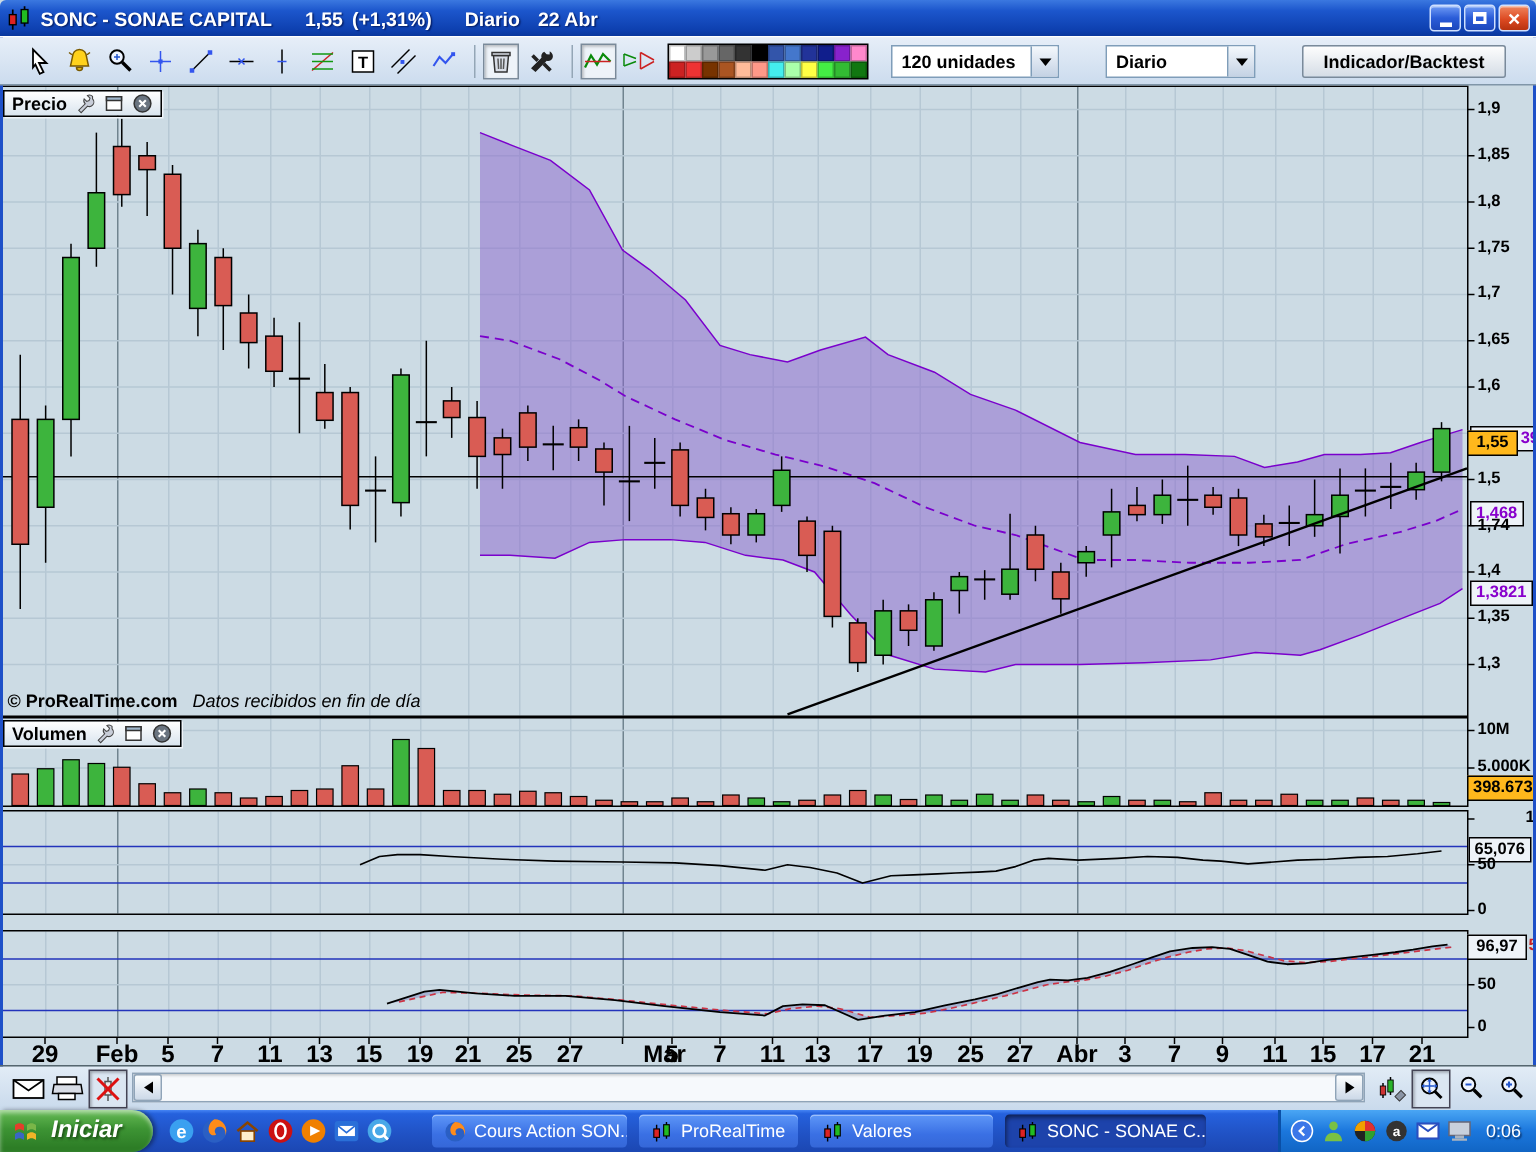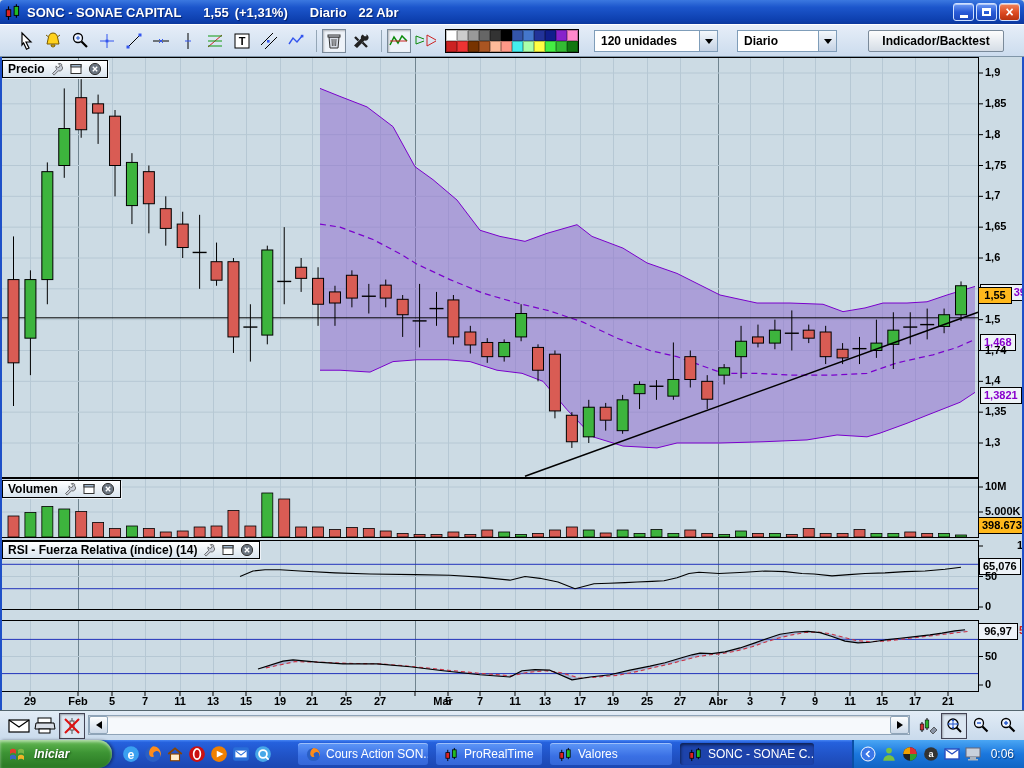--- a/index.html
+++ b/index.html
@@ -36,21 +36,21 @@
   .pushbtn{position:absolute;top:5px;height:22px;border:1px solid #7a8a9a;border-radius:2px;font-weight:bold;font-size:12px;
     background:linear-gradient(180deg,#fdfdfd,#d5dde6);padding:3px 10px 0 10px;text-align:center;}
 
   
   #chart-svg{position:absolute;left:0;top:0;z-index:1;pointer-events:none;}
   .phdr{position:absolute;z-index:3;display:inline-flex;align-items:center;gap:5px;height:18px;padding:0 5px;
     border:1px solid #000;background:linear-gradient(180deg,#ffffff,#d9e4ee);box-shadow:1px 1px 0 #eef3f8;}
   .phdr-t{font-weight:bold;font-size:12px;color:#000;}
   .hic{width:14px;height:14px;display:inline-flex;}
   .ytick{position:absolute;z-index:2;font-weight:bold;font-size:11px;color:#000;white-space:nowrap;}
-  .xtick{position:absolute;z-index:2;top:695px;font-weight:bold;font-size:11px;color:#000;transform:translateX(-50%);white-space:nowrap;}
+  .xtick{position:absolute;z-index:2;top:695px;font-weight:bold;font-size:16px;color:#000;transform:translateX(-50%);white-space:nowrap;}
   .valbox{position:absolute;z-index:2;border:1px solid #000;font-weight:bold;font-size:11px;line-height:13px;padding:1px 3px;background:#eef3f8;white-space:nowrap;}
   .valbox.orange{background:#ffb81c;color:#000;z-index:3;}
   .valbox.purpletxt{color:#8800cc;}
   .copyright{position:absolute;z-index:2;left:5px;top:460px;font-size:12px;color:#000;white-space:pre;}
   .copyright .cpy{font-weight:bold;}
   .copyright .notice{font-style:italic;margin-left:10px;}
   .edge{position:absolute;top:24px;bottom:28px;width:2px;background:#1e50c8;z-index:4;}
 
   
   .hscroll-row{position:absolute;left:0;top:710px;width:1024px;height:30px;background:linear-gradient(180deg,#e2ecf6,#c9daec);
@@ -59,24 +59,24 @@
   .bic.boxed{border:1px solid #445;background:#dbe6f2;box-shadow:inset 1px 1px 2px rgba(0,0,0,.3);}
   .scroll-track{position:absolute;left:88px;top:4px;width:822px;height:20px;background:#f6f9fc;border:1px solid #8fa4b8;box-shadow:inset 1px 1px 2px rgba(0,0,0,.2);}
   .sbtn{position:absolute;top:0px;width:19px;height:18px;border:1px solid #8fa4b8;border-radius:2px;
     background:linear-gradient(180deg,#fdfefe,#ccd9e8);display:flex;align-items:center;justify-content:center;}
   .tri-l{width:0;height:0;border-top:4px solid transparent;border-b:4px solid transparent;border-bottom:4px solid transparent;border-right:6px solid #000;}
   .tri-r{width:0;height:0;border-top:4px solid transparent;border-bottom:4px solid transparent;border-left:6px solid #000;}
 
   
   .taskbar{position:absolute;left:0;bottom:0;width:1024px;height:28px;z-index:6;display:flex;align-items:center;
     background:linear-gradient(180deg,#4584f4 0%,#2561dd 9%,#2154c8 50%,#1c48b4 95%);}
-  .startbtn{height:28px;width:112px;display:flex;align-items:center;gap:6px;padding-left:8px;
+  .startbtn{height:28px;width:102px;display:flex;align-items:center;gap:6px;padding-left:8px;
     background:linear-gradient(180deg,#66bb55 0%,#3d9434 45%,#2d7d26 90%);border-radius:0 14px 14px 0;
     box-shadow:inset 0 2px 3px rgba(255,255,255,.5), 2px 0 3px rgba(0,0,0,.4);
-    color:#fff;font-weight:bold;font-style:italic;font-size:12px;text-shadow:1px 1px 2px #1a4a14;}
+    color:#fff;font-weight:bold;font-style:italic;font-size:16px;text-shadow:1px 1px 2px #1a4a14;}
   .ql{display:flex;align-items:center;gap:4px;margin-left:10px;}
   .qlic{width:18px;height:18px;display:inline-flex;}
   .taskbtns{display:flex;align-items:center;gap:8px;margin-left:26px;}
   .taskbtn{height:22px;border-radius:3px;background:linear-gradient(180deg,#5e97f8,#3a70e4 60%,#3567d8);
     box-shadow:inset 0 1px 0 rgba(255,255,255,.4);color:#fff;font-size:12px;display:flex;align-items:center;gap:5px;padding:0 8px;white-space:nowrap;overflow:hidden;}
   .taskbtn.active{background:#1d43ab;box-shadow:inset 1px 2px 3px rgba(0,0,0,.5);}
   .tic{width:15px;height:15px;display:inline-flex;flex:none;}
   .tray{margin-left:auto;height:28px;display:flex;align-items:center;gap:5px;padding:0 10px 0 6px;
     background:linear-gradient(180deg,#4aa6f4 0%,#1b77dd 50%,#1165c4 100%);border-left:2px solid #0a4fa6;}
   .tryic{width:16px;height:16px;display:inline-flex;}
@@ -612,21 +612,21 @@
         <span class="pcell" style="background: rgb(170, 85, 34);"></span>
         <span class="pcell" style="background: rgb(255, 187, 153);"></span>
         <span class="pcell" style="background: rgb(255, 153, 136);"></span>
         <span class="pcell" style="background: rgb(68, 238, 238);"></span>
         <span class="pcell" style="background: rgb(170, 255, 170);"></span>
         <span class="pcell" style="background: rgb(255, 255, 68);"></span>
         <span class="pcell" style="background: rgb(68, 238, 68);"></span>
         <span class="pcell" style="background: rgb(51, 187, 51);"></span>
         <span class="pcell" style="background: rgb(17, 119, 17);"></span>
       </span>
-    <span class="combo" style="left:594px;width:124px;">
+    <span class="combo" style="left:594px;width:112px;">
       <span class="ctxt">120 unidades</span>
       <span class="cbtn">
           <span class="arr-dn"></span>
         </span>
     </span>
     <span class="combo" style="left:737px;width:100px;">
       <span class="ctxt">Diario</span>
       <span class="cbtn">
           <span class="arr-dn"></span>
         </span>
@@ -667,41 +667,22 @@
           <rect x="2" y="2.5" width="10" height="2.5" fill="#9fb6cc" stroke="#333"></rect>
         </svg>
       </span>
     <span class="hic">
         <svg viewBox="0 0 14 14" width="100%" height="100%">
           <circle cx="7" cy="7" r="5.6" fill="#6a7480" stroke="#333"></circle>
           <path d="M4.8 4.8l4.4 4.4M9.2 4.8l-4.4 4.4" stroke="#fff" stroke-width="1.4"></path>
         </svg>
       </span>
   </div>
-  <div class="phdr" style="left:2px;top:541px;">
-    <span class="phdr-t">RSI - Fuerza Relativa (índice) (14)</span>
-    <span class="hic">
-        <svg viewBox="0 0 14 14" width="100%" height="100%">
-          <path d="M11.7 2.3a3 3 0 0 0-3.4-.6L10 3.4 9.4 5 7.8 5.6 6.1 3.9a3 3 0 0 0 .7 3.3L2.5 11.5l1.6 1.6 4.3-4.3a3 3 0 0 0 3.3-.7 3 3 0 0 0 0-4.2z" fill="#c8cdd8" stroke="#444" stroke-width="0.7"></path>
-        </svg>
-      </span>
-    <span class="hic">
-        <svg viewBox="0 0 14 14" width="100%" height="100%">
-          <rect x="2" y="2.5" width="10" height="9" fill="#fff" stroke="#333"></rect>
-          <rect x="2" y="2.5" width="10" height="2.5" fill="#9fb6cc" stroke="#333"></rect>
-        </svg>
-      </span>
-    <span class="hic">
-        <svg viewBox="0 0 14 14" width="100%" height="100%">
-          <circle cx="7" cy="7" r="5.6" fill="#6a7480" stroke="#333"></circle>
-          <path d="M4.8 4.8l4.4 4.4M9.2 4.8l-4.4 4.4" stroke="#fff" stroke-width="1.4"></path>
-        </svg>
-      </span>
-  </div>
-
+
+  <div class="copyright"><span class="cpy">© ProRealTime.com</span><span class="notice">Datos recibidos en fin de día</span></div>
 
   <div style="position:absolute;left:978px;top:284px;width:54px;height:20px;z-index:2;">
     <span class="valbox purpletxt" style="left:2px;top:0;position:absolute;width:50px;text-align:right;"><span>39</span></span>
     <span class="valbox orange" style="left:0;top:3px;position:absolute;width:34px;text-align:center;">1,55</span>
   </div>
   <span class="valbox purpletxt" style="left:980px;top:334px;">1,468</span>
   <span class="valbox purpletxt" style="left:980px;top:387px;">1,3821</span>
   <span class="valbox orange" style="left:978px;top:517px;">398.673</span>
   <span class="valbox" style="left:979px;top:558px;">65,076</span>
   <div style="position:absolute;left:978px;top:621px;width:54px;height:18px;z-index:2;">

